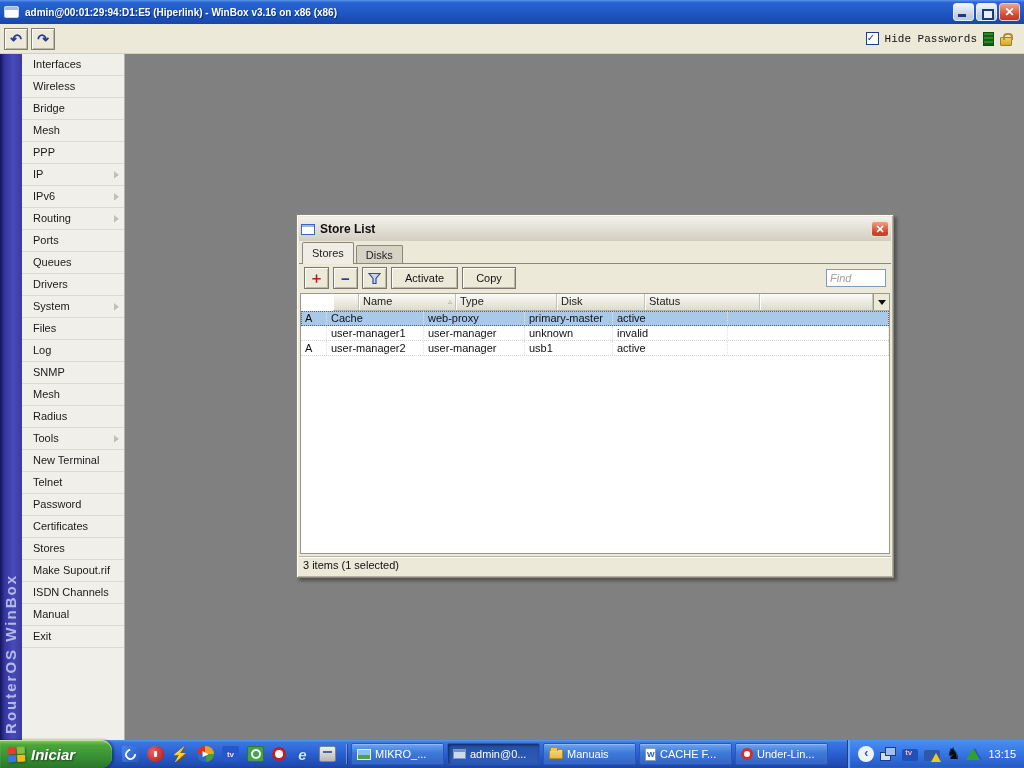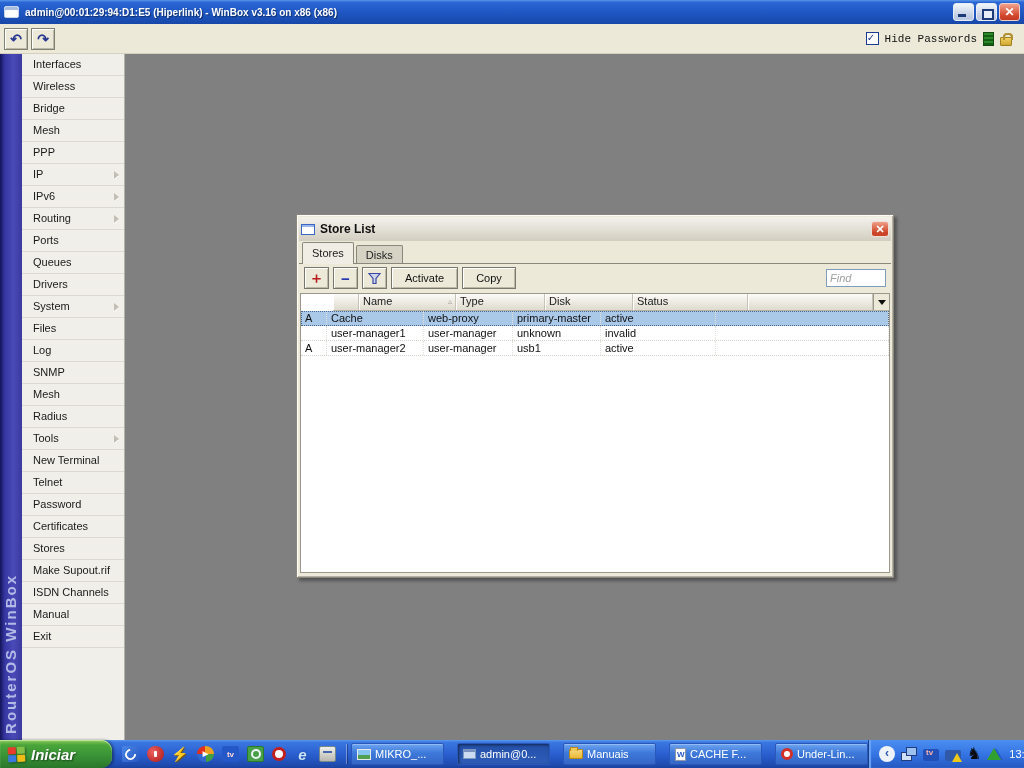--- a/index.html
+++ b/index.html
@@ -90,21 +90,21 @@
     background:linear-gradient(180deg,#fcfbf8,#dedacd); border-bottom:1px solid #b6b3a4;margin-left:32px; }
   .th { padding:1px 4px; border-right:1px solid #c6c3b4; box-shadow:inset 1px 0 0 #fff;
     color:#1a1a1a; position:relative; white-space:nowrap; cursor:pointer; }
   .sort-arrow { position:absolute; right:3px; top:3px; font-size:8px; color:#a8a496; }
   .hdr-drop { width:16px; flex:none; background:#ece9d8; border-left:1px solid #9a988c;
     display:flex; align-items:center; justify-content:center; cursor:pointer; }
   .hdr-drop::after { content:""; width:0; height:0; border-left:4px solid transparent;
     border-right:4px solid transparent; border-top:5px solid #101010; }
   .c-flag { width:26px; flex:none; }
   .c-name { width:97px; flex:none; }
-  .c-type { width:89px; flex:none; }
+  .c-type { width:101px; flex:none; }
   .c-disk { width:88px; flex:none; }
   .c-status { width:115px; flex:none; }
   .c-rest { flex:1; }
   .row { display:flex; height:15px; line-height:14px; border-bottom:1px dotted #d4d4cc; cursor:pointer; }
   .row .td { padding:0 4px; border-right:1px dotted #e2e1da; overflow:hidden; white-space:nowrap; }
   .row.selected { background:#aac8e8; outline:1px dotted #49678c; outline-offset:-1px; }
   .sl-status { height:19px; flex:none; background:#ece9d8; border-top:1px solid #b8b5a6;
     box-shadow:inset 0 1px 0 #fbfaf4; padding:2px 4px; color:#101010; }
 
   
@@ -136,21 +136,21 @@
   .ql5 { background:#2458c8; }
   .ql5::after { content:"tv"; color:#ffd8d8; font-size:8px; }
   .ql6 { background:#48a048; border:1px solid #2a7a2a; }
   .ql6::after { content:""; width:6px; height:6px; border:2px solid #eef4fa; border-radius:50%; }
   .ql7 { border:3px solid #c02020; border-radius:50%; background:#fff; width:14px; height:14px; }
   .ql8 { color:#cde4fa; font-size:15px; font-style:italic; text-shadow:0 0 2px #1a4a9c; }
   .ql9 { background:linear-gradient(#f0f0ea,#b8b8b0); border:1px solid #788; }
   .ql9::after { content:""; width:9px; height:2px; background:#46a; margin-bottom:5px; }
   .ql-sep { width:1px; height:20px; background:rgba(255,255,255,.35); box-shadow:1px 0 0 rgba(0,0,0,.3); flex:none; }
 
-  .tasks { display:flex; align-items:center; gap:13px; padding-left:4px; }
+  .tasks { display:flex; align-items:center; gap:3px; padding-left:4px; }
   .task-btn { width:93px; height:22px; border-radius:2px; border:1px solid #2b58b8; cursor:pointer;
     background:linear-gradient(180deg,#6ea4f0,#3d79da 45%,#3566c6); box-shadow:inset 0 1px 0 #92baf4;
     display:flex; align-items:center; gap:4px; padding:0 5px; color:#fff; white-space:nowrap; overflow:hidden; }
   .task-btn.active { background:linear-gradient(180deg,#2450a8,#2d5cb8); box-shadow:inset 1px 1px 3px rgba(0,0,0,.55); }
   .task-btn .lbl { overflow:hidden; text-overflow:clip; }
   .ti { flex:none; }
   .ti-image { width:14px; height:11px; background:linear-gradient(180deg,#86c4f0 55%,#50a050 55%); border:1px solid #e8e8e8; }
   .ti-winbox { width:13px; height:10px; background:#ccdaf2; border:1px solid #8098c0; box-shadow:inset 0 2px 0 #7890c0; }
   .ti-folder { width:14px; height:10px; background:linear-gradient(#f8d878,#e8b838); border:1px solid #b88818;
     border-radius:1px; position:relative; }
@@ -296,20 +296,21 @@
     </div>
     <div class="row">
       <div class="td c-flag">A</div>
       <div class="td c-name">user-manager2</div>
       <div class="td c-type">user-manager</div>
       <div class="td c-disk">usb1</div>
       <div class="td c-status">active</div>
       <div class="td c-rest"></div>
     </div>
   </div>
+  <div class="sl-status">3 items (1 selected)</div>
 </div>
 
 <div class="taskbar">
   <div class="start-btn">
     <div class="win-flag">
         <i class="wf-r"></i>
         <i class="wf-g"></i>
         <i class="wf-b"></i>
         <i class="wf-y"></i>
       </div>

